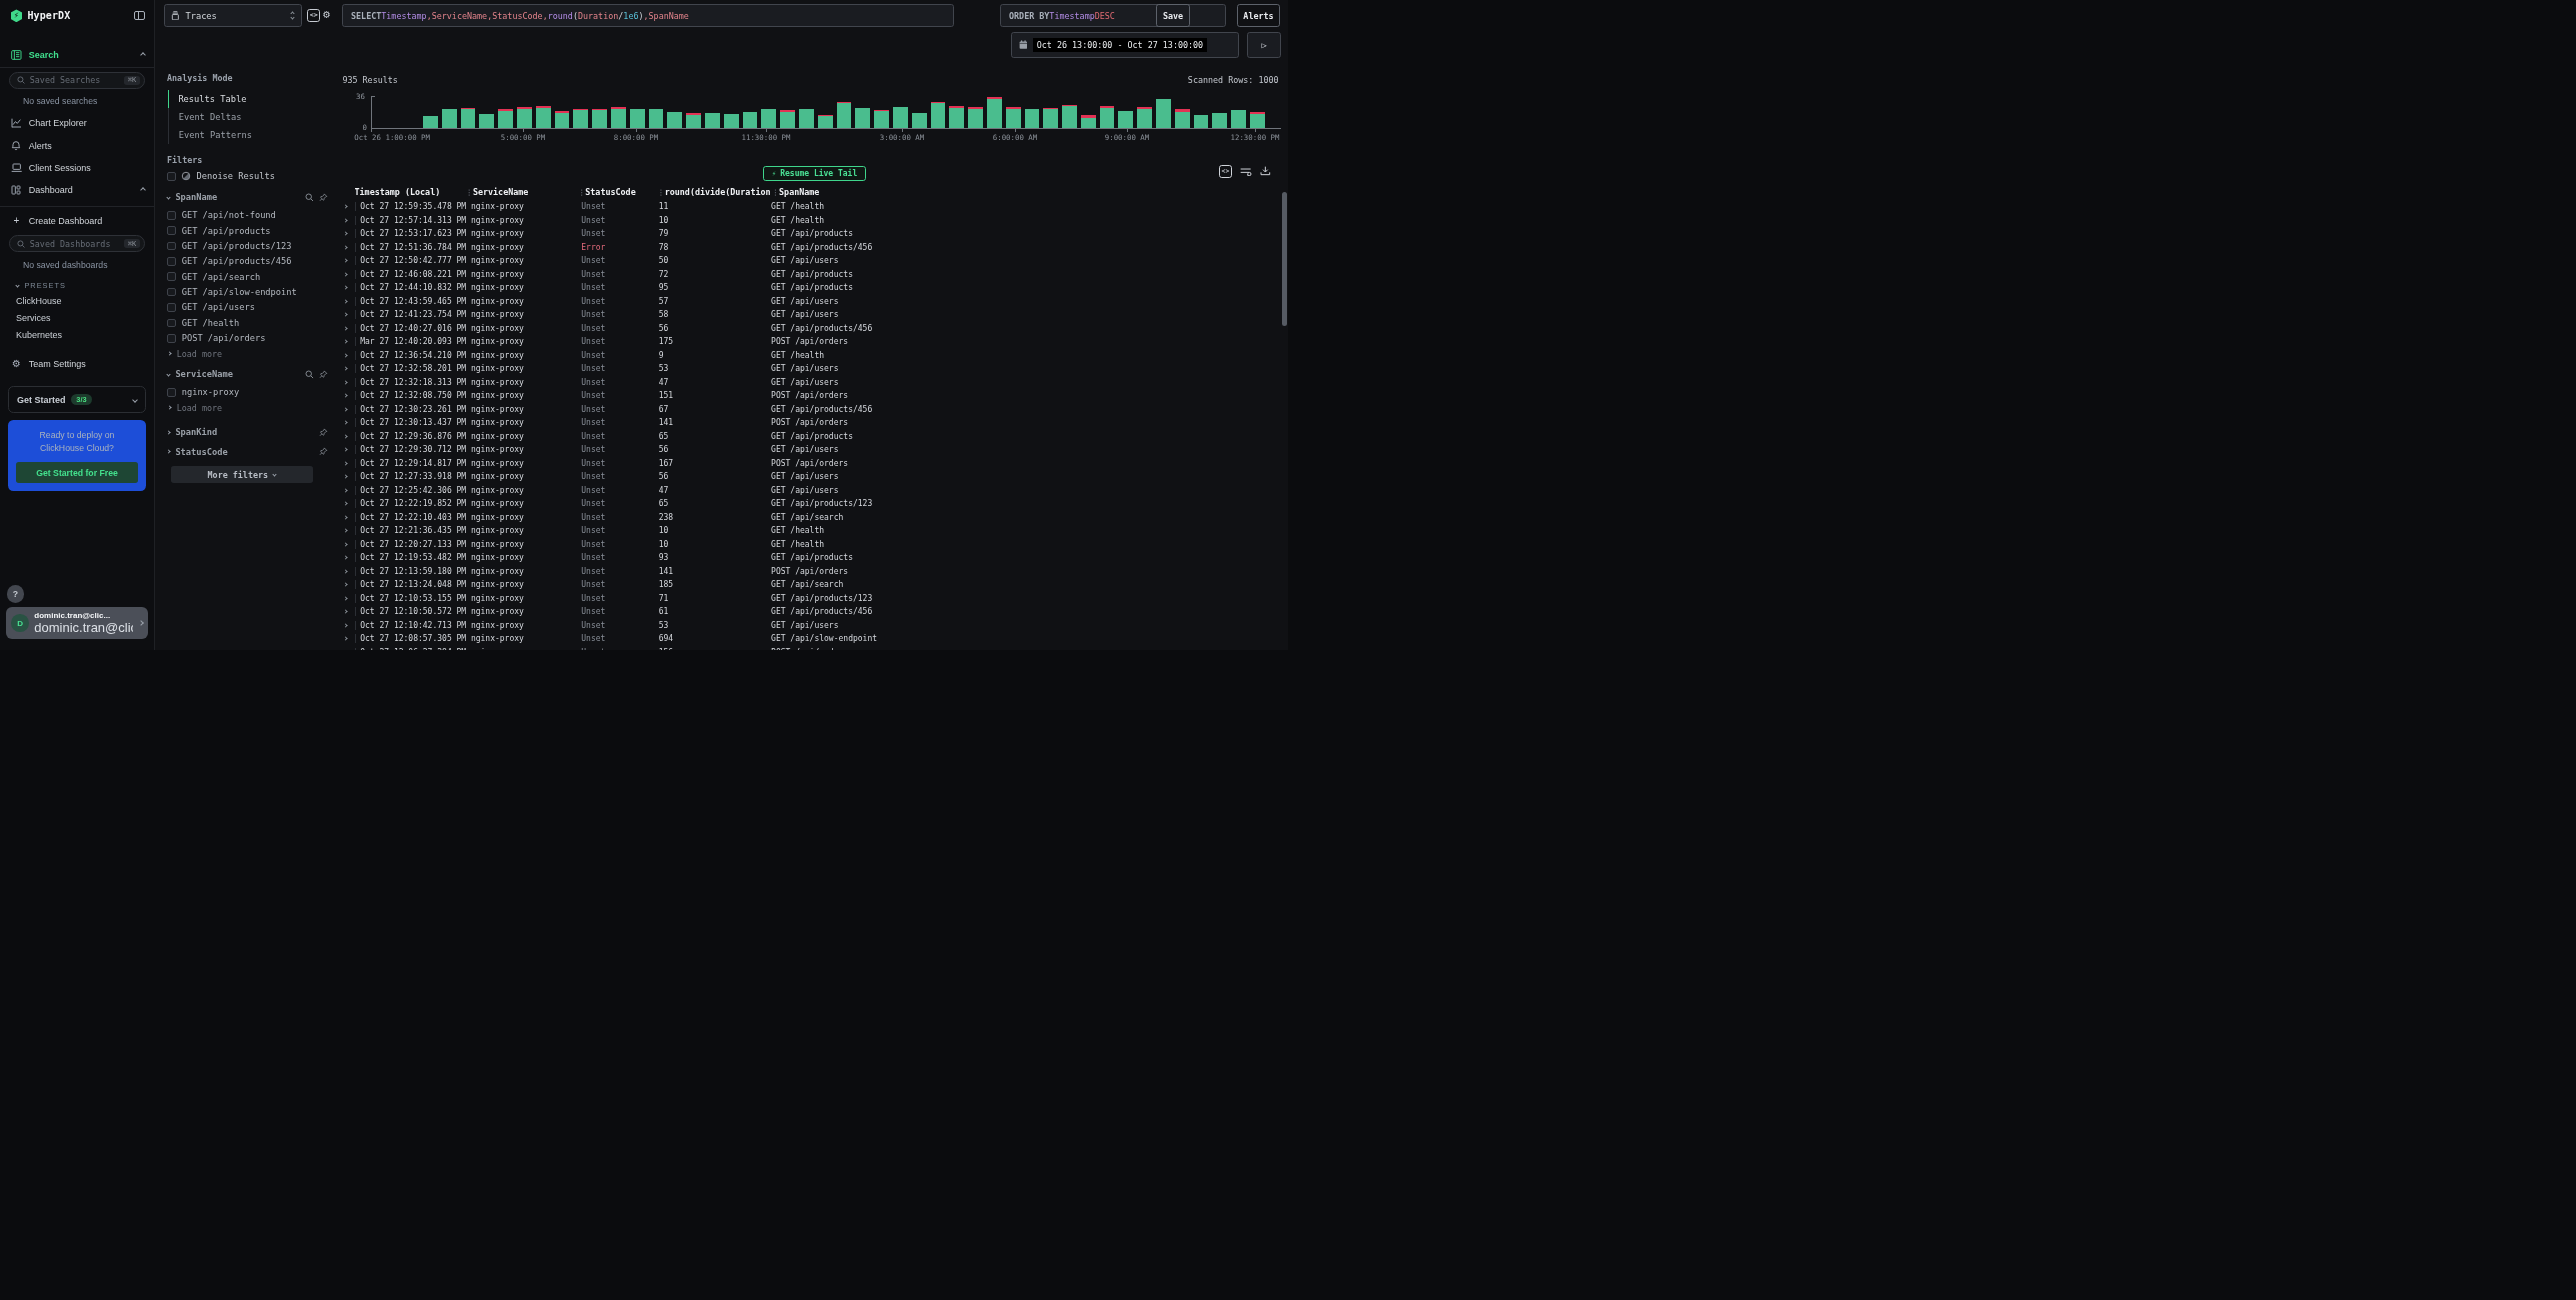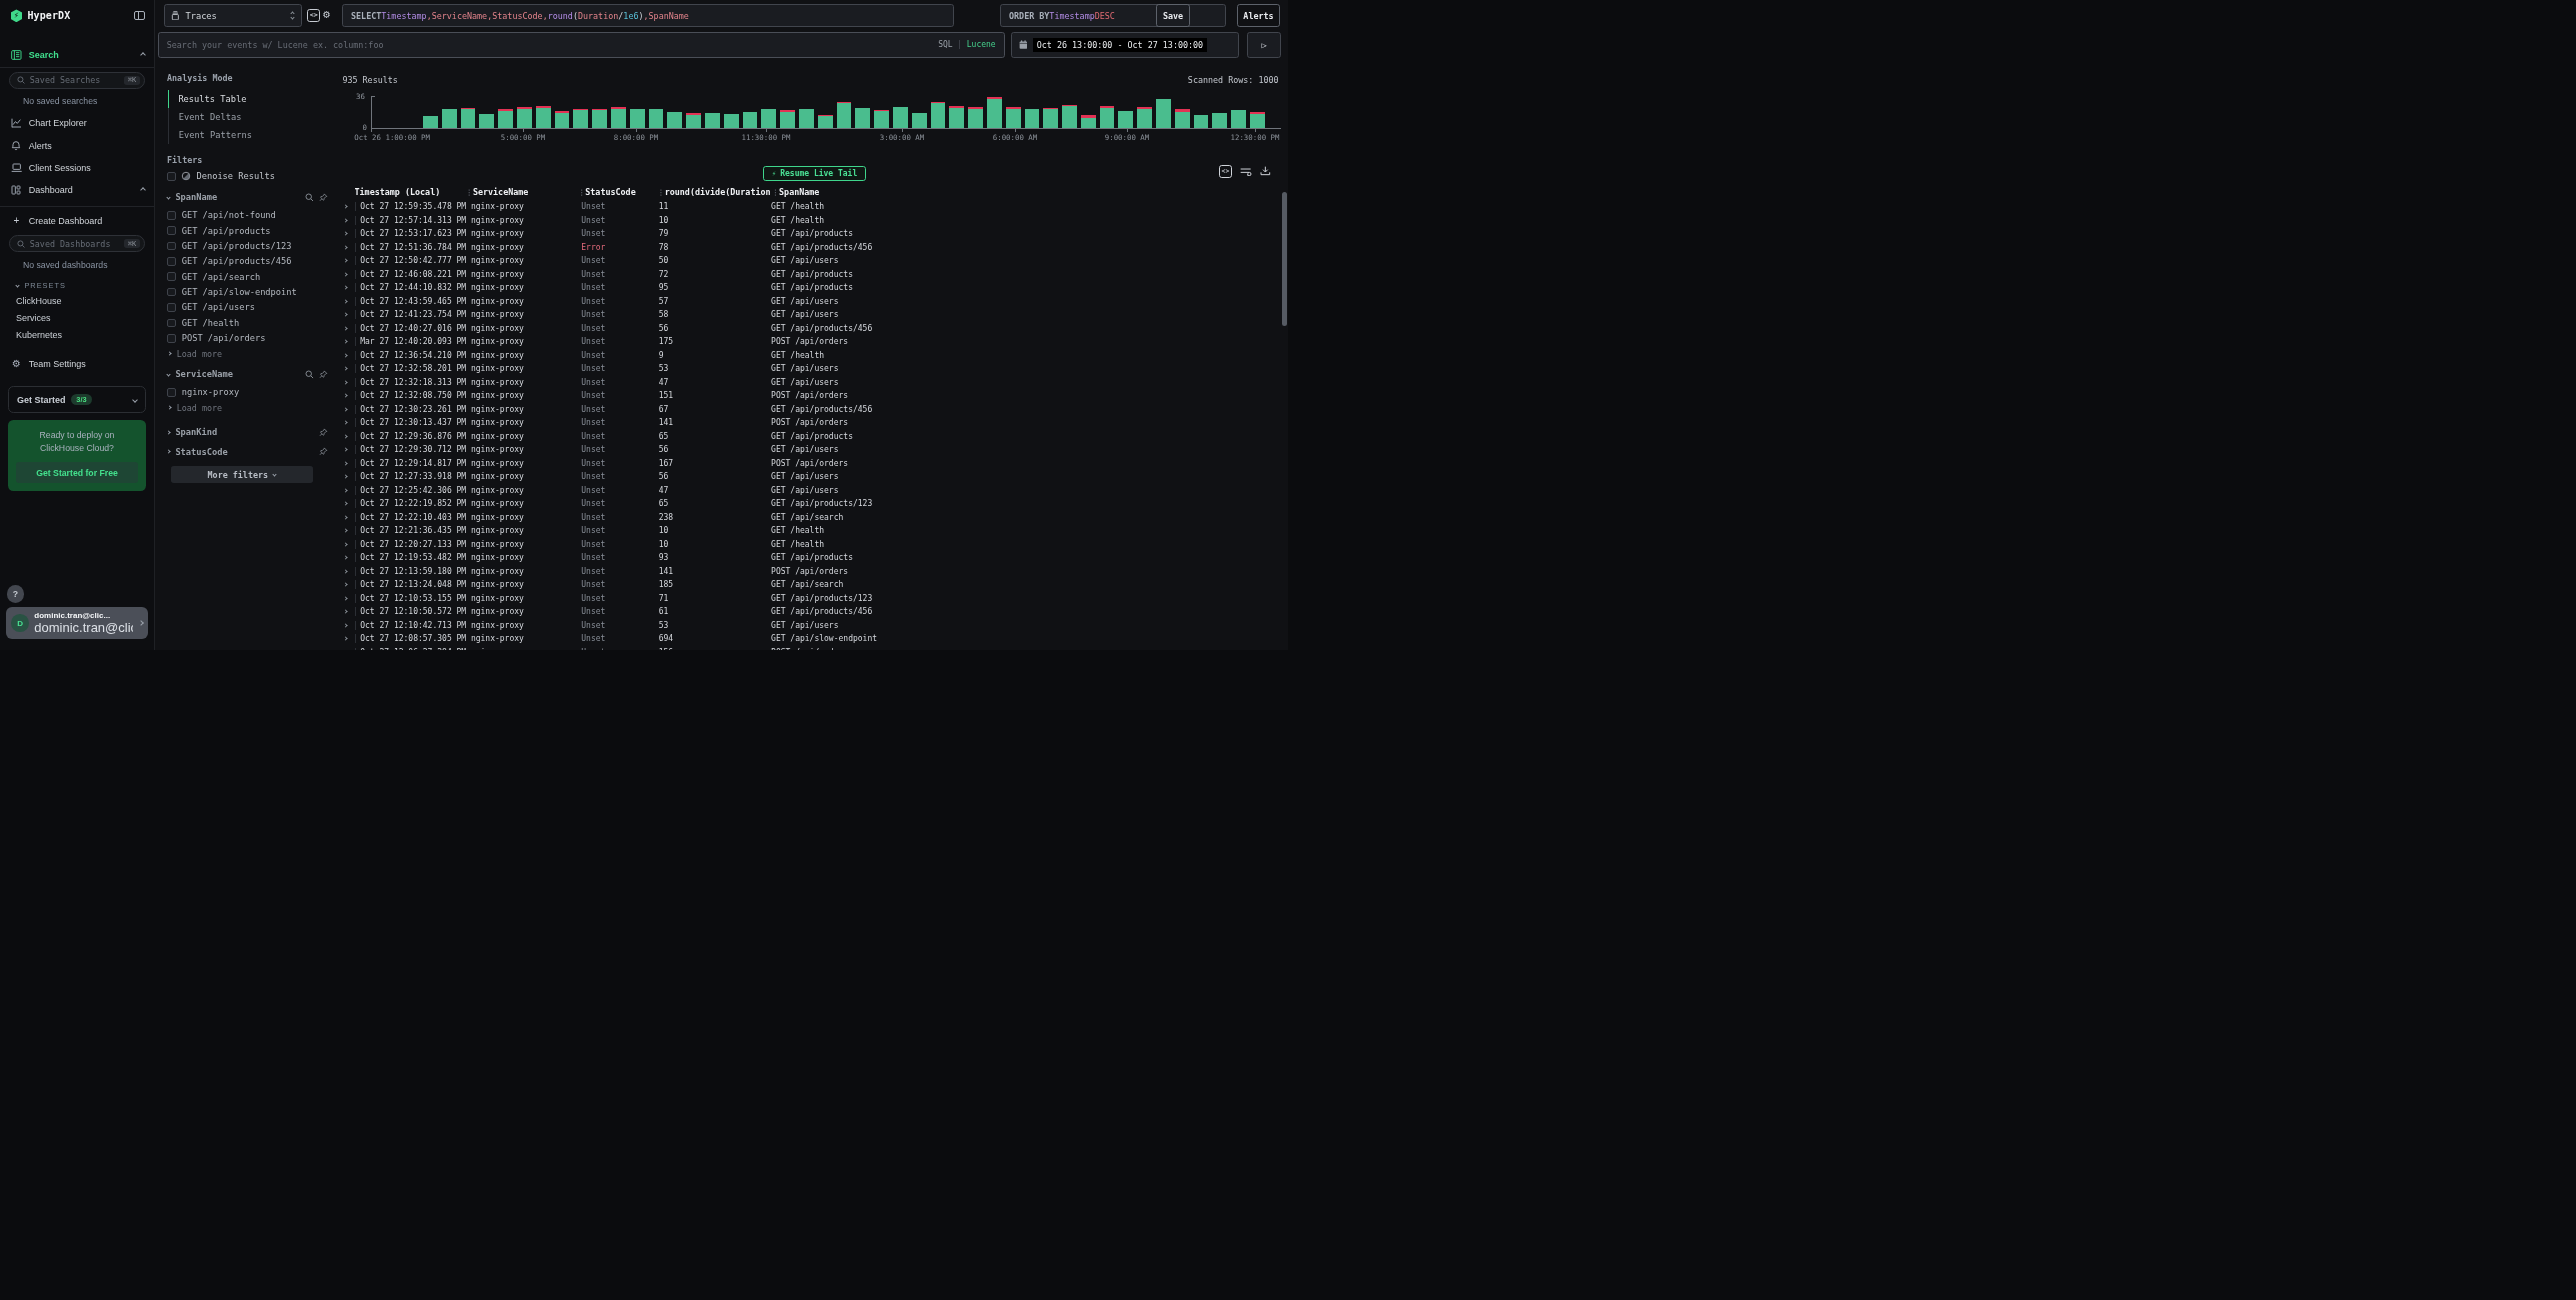--- a/index.html
+++ b/index.html
@@ -24,21 +24,21 @@
   .pill-input { display:flex; align-items:center; gap:4.7px; margin:2.7px 9.4px 4px 9.4px; height:17px; border:0.7px solid #2e3137; border-radius:9.4px; background:#141619; padding:0 4px 0 6.7px; color:#666c75; font-size:8.4px; }
   .pill-input .flex { flex:1; }
   .kbd { background:#24272c; color:#8b9199; border-radius:2.7px; font-size:7px; padding:0.7px 3.4px; }
   .muted-line { color:#8a94a3; font-size:8.7px; padding:3.4px 10.7px 6px 23px; }
   .presets-hdr { display:flex; align-items:center; gap:5.4px; color:#7f8a97; font-size:7.4px; letter-spacing:1px; padding:5.4px 10.7px 2.7px 16px; }
   .preset-item { font-size:9px; color:#ccd1d7; padding:3.4px 10.7px 3.4px 16px; cursor:pointer; }
   .gs-card { margin:10.7px 8px 0 8px; border:0.7px solid #2b2e33; border-radius:5.4px; padding:6.7px 8px; display:flex; align-items:center; gap:5.4px; }
   .gs-card .t { font-weight:bold; font-size:9px; color:#c9ced5; }
   .gs-badge { background:#1d3b2d; color:#4ade80; font-size:7.4px; font-weight:bold; border-radius:6.7px; padding:1.3px 5.4px; }
   .gs-card .sp { flex:1; }
-  .promo { margin:6.7px 8px; background:#14532d; border-radius:5.4px; padding:9.4px 8px 8px 8px; text-align:center; }
+  .promo { margin:6.7px 8px; background:#1d4ed8; border-radius:5.4px; padding:9.4px 8px 8px 8px; text-align:center; }
   .promo .txt { color:#a9b2be; font-size:8.7px; line-height:1.45; }
   .promo-btn { margin-top:8px; width:100%; background:#1e4634; color:#43e18d; border:none; border-radius:2.7px; font-weight:bold; font-size:8.7px; padding:5.4px 0; cursor:pointer; }
   .help-circle { position:absolute; left:6.7px; top:585px; width:17.5px; height:17.5px; border-radius:50%; background:#43474f; color:#c7ccd3; display:flex; align-items:center; justify-content:center; font-weight:bold; font-size:8.7px; cursor:pointer;}
   .user-chip { position:absolute; left:6px; right:6px; top:607px; background:#4b4f58; border-radius:6px; display:flex; align-items:center; gap:5.4px; padding:4px 5.4px; cursor:pointer; }
   .avatar { width:17.5px; height:17.5px; border-radius:50%; background:#295243; color:#49e193; font-weight:bold; font-size:8px; display:flex; align-items:center; justify-content:center; }
   .user-lines { flex:1; overflow:hidden; }
   .user-name { font-size:8px; font-weight:bold; color:#f4f6f8; white-space:nowrap; }
   .user-mail { font-size:13px; color:#dde1e7; white-space:nowrap; }
   .chev { display:inline-block; width:4px; height:4px; border-right:1.1px solid #9aa1ab; border-bottom:1.1px solid #9aa1ab; }
   .chev.r { transform:rotate(-45deg); }
@@ -282,26 +282,20 @@
       <div class="order-bar box" id="order-bar">
           <span class="tk-kw">ORDER BY </span>
           <span class="tk-purple">Timestamp</span>
           <span class="tk-desc"> DESC</span>
         </div>
       <button class="top-btn" style="left:1001px;width:34px;">Save</button>
       <button class="top-btn" style="left:1082px;width:43px;">Alerts</button>
     </div>
 
     <div class="tb2 mono">
-      <div class="search-box box">
-        <span class="search-ph">Search your events w/ Lucene ex. column:foo</span>
-        <span class="lang-sql">SQL</span>
-        <span class="lang-sep">|</span>
-        <span class="lang-lucene">Lucene</span>
-      </div>
       <div class="date-box box">
         <svg width="8.7" height="9.4" viewBox="0 0 14 15">
             <rect x="1" y="2.5" width="12" height="11.5" rx="1.5" fill="#9aa0a8"></rect>
             <rect x="3.2" y="0.5" width="2" height="3.5" rx="0.8" fill="#9aa0a8"></rect>
             <rect x="8.8" y="0.5" width="2" height="3.5" rx="0.8" fill="#9aa0a8"></rect>
             <line x1="1" y1="5.4" x2="13" y2="5.4" stroke="#1a1c21" stroke-width="1"></line>
           </svg>
         <span class="date-txt">Oct 26 13:00:00 - Oct 27 13:00:00</span>
       </div>
       <div class="run-btn box">▷</div>

